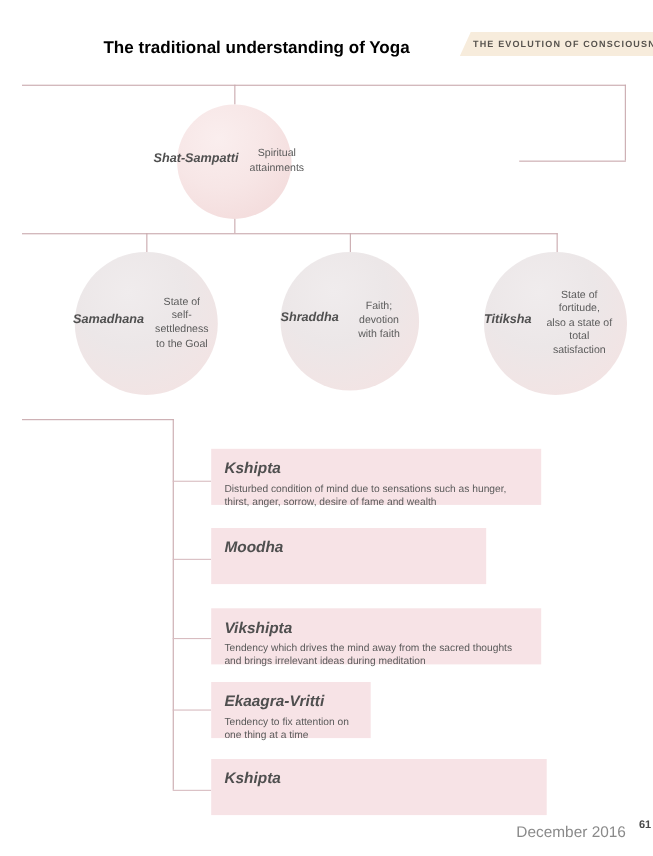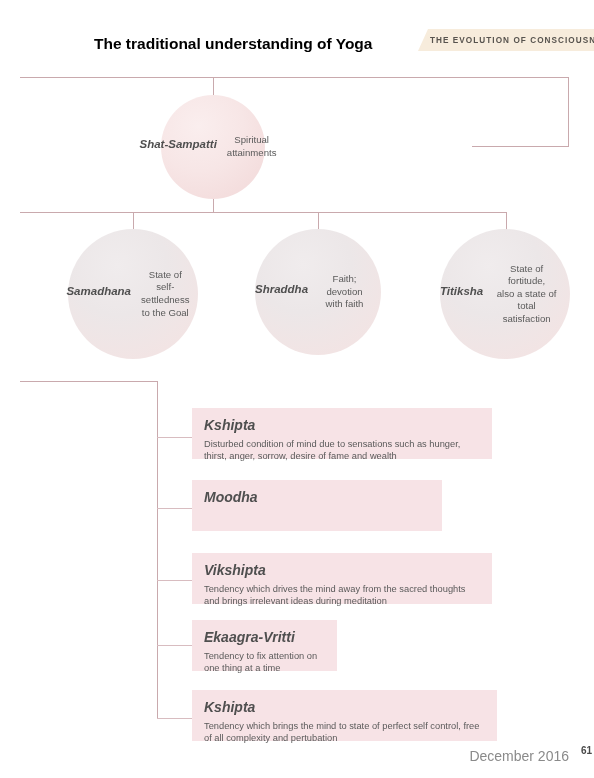--- a/index.html
+++ b/index.html
@@ -195,19 +195,18 @@
     <div class="info-desc">Tendency which drives the mind away from the sacred thoughts and brings irrelevant ideas during meditation</div>
   </div>
 
   <div class="info-box" style="left:172px; top:620px; width:145px; height:51px;">
     <div class="info-title">Ekaagra-Vritti</div>
     <div class="info-desc">Tendency to fix attention on one thing at a time</div>
   </div>
 
   <div class="info-box" style="left:172px; top:690px; width:305px; height:51px;">
     <div class="info-title">Kshipta</div>
-    <div class="info-desc">Tendency which brings the mind to state of perfect self control, free of all complexity and pertubation</div>
   </div>
 
   <div class="footer-date">December 2016</div>
   <div class="footer-page">61</div>
 
 </div>
 
 </body></html>

